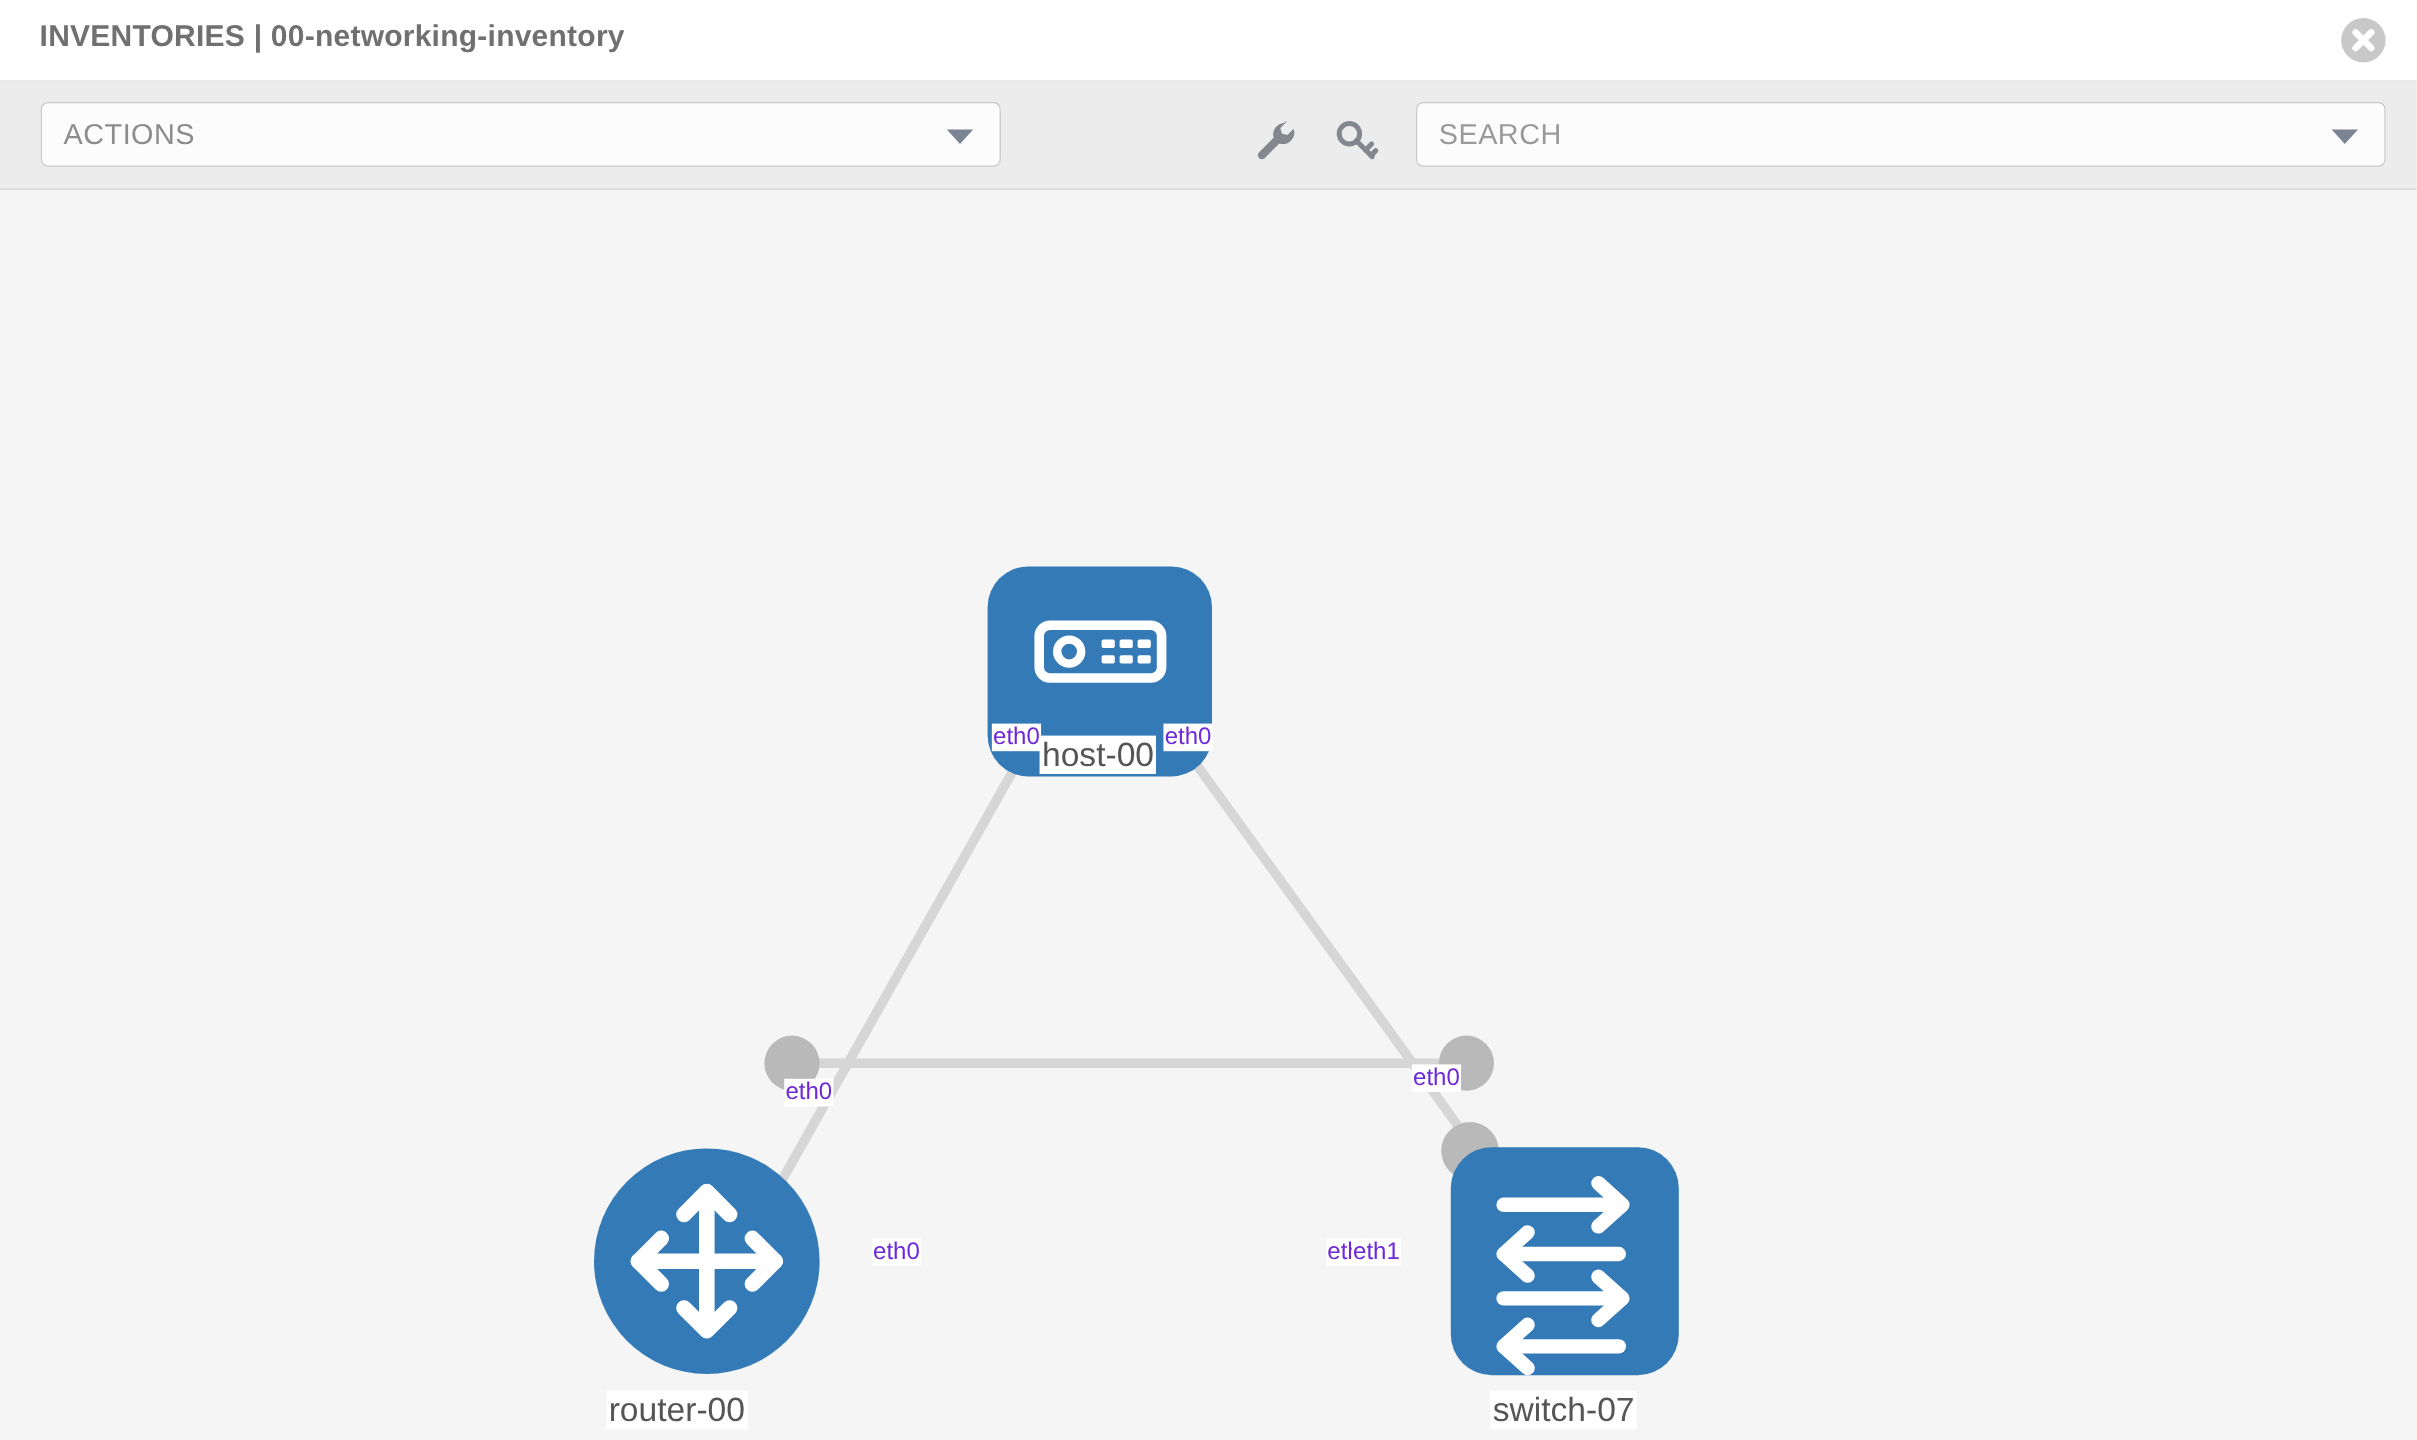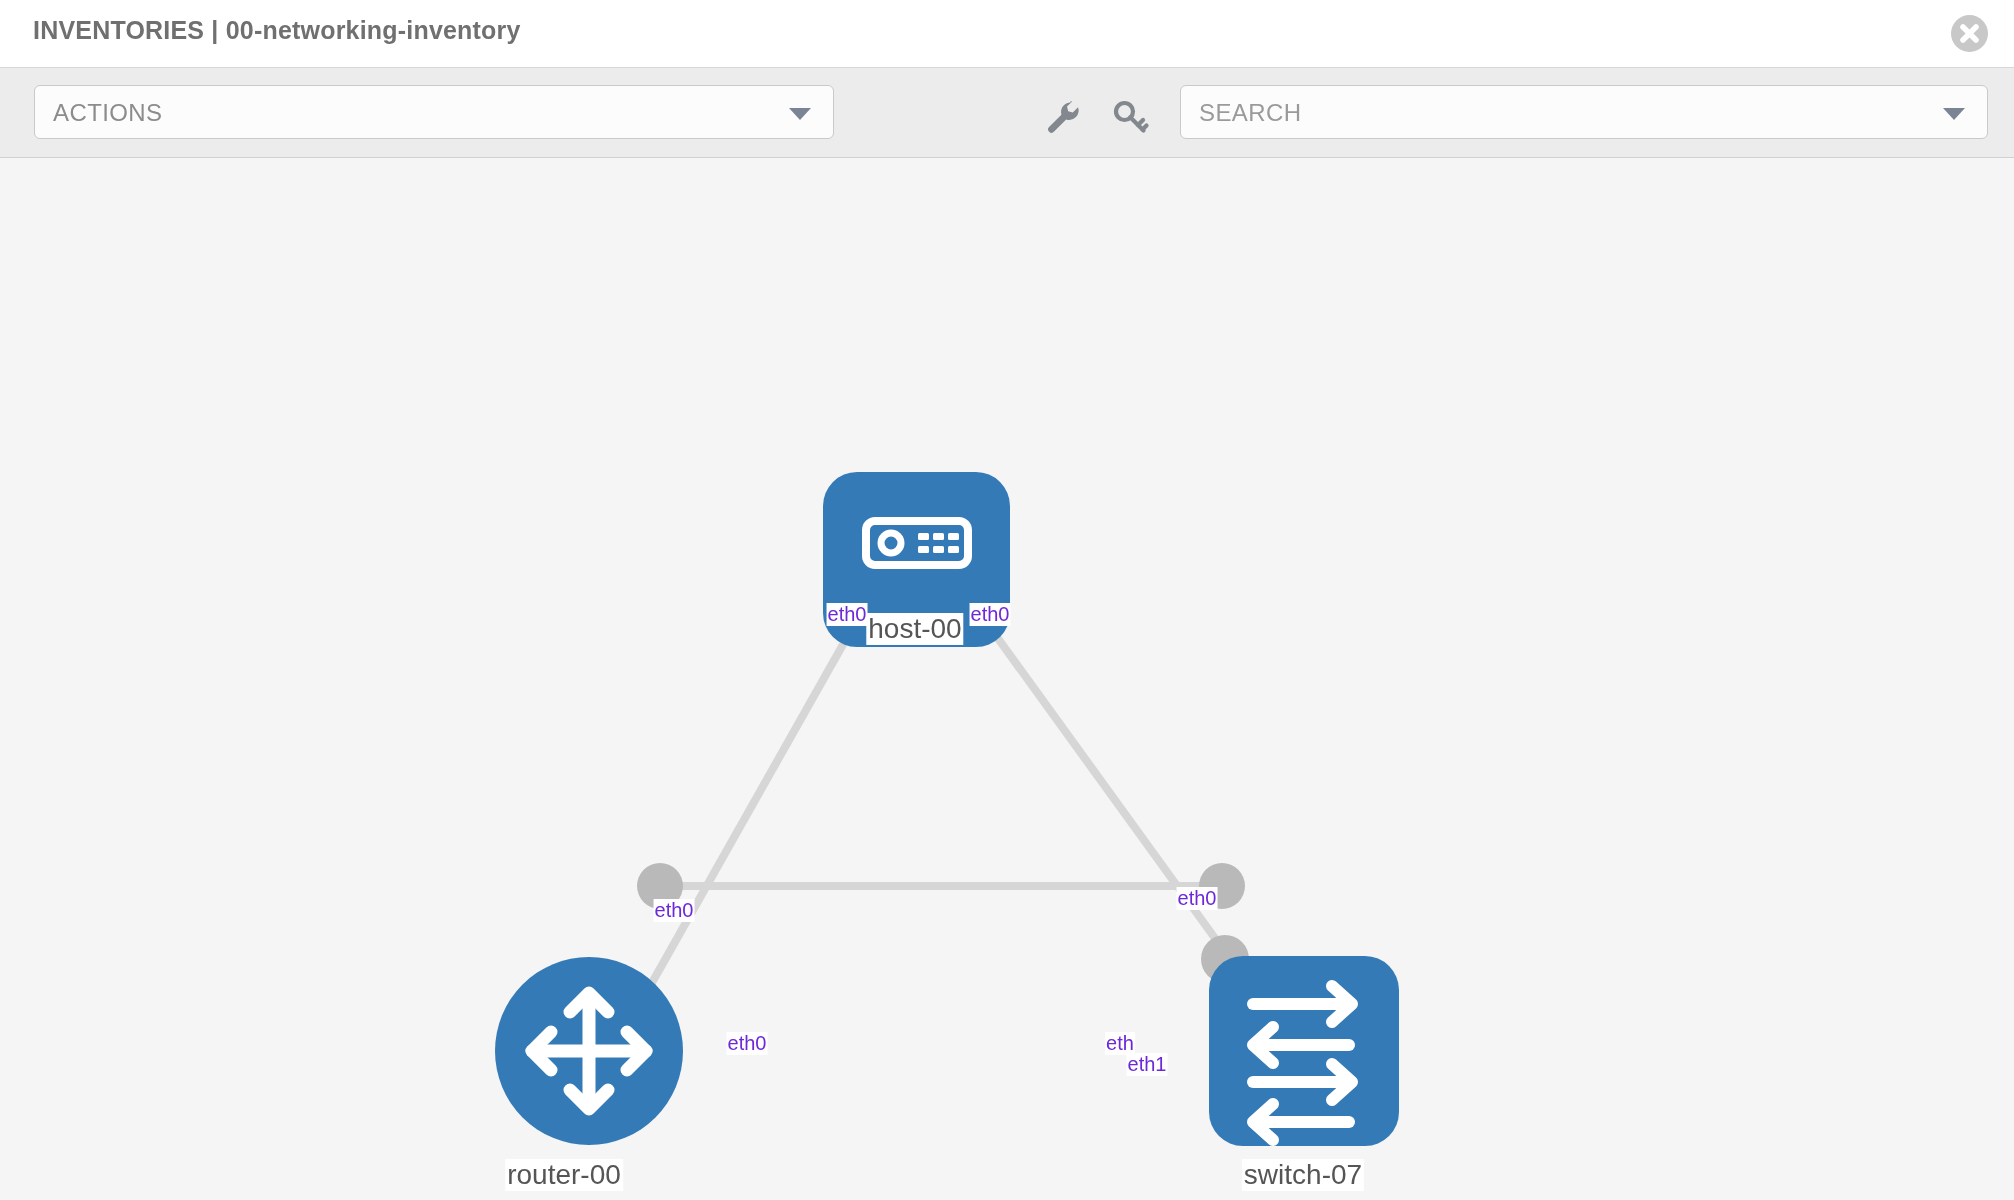--- a/index.html
+++ b/index.html
@@ -251,20 +251,20 @@
         </g>
       </g>
     </svg>
 
     <div class="edge-label" style="left:847px;  top:444px;">eth0</div>
     <div class="edge-label" style="left:990px;  top:444px;">eth0</div>
     <div class="edge-label" style="left:674px;  top:740px;">eth0</div>
     <div class="edge-label" style="left:1197px; top:728px;">eth0</div>
     <div class="edge-label" style="left:747px;  top:873px;">eth0</div>
     <div class="edge-label" style="left:1120px; top:873px;">eth</div>
-    <div class="edge-label" style="left:1147px; top:894px;">eth1</div>
+    <div class="edge-label" style="left:1147px; top:873px;">eth1</div>
 
     <div class="node-label" style="left:915px;  top:428px;margin-top:26px;">host-00</div>
     <div class="node-label" style="left:564px;  top:1000px;">router-00</div>
     <div class="node-label" style="left:1303px; top:1000px;">switch-07</div>
 
   </div>
 </div>
 
 </body></html>

